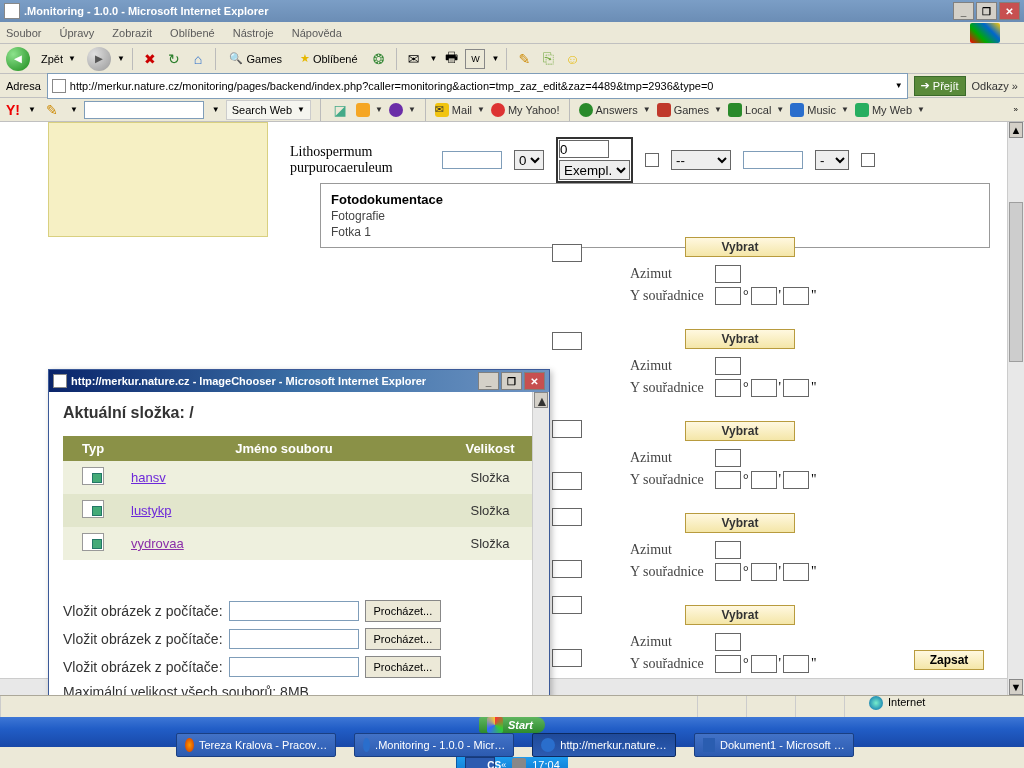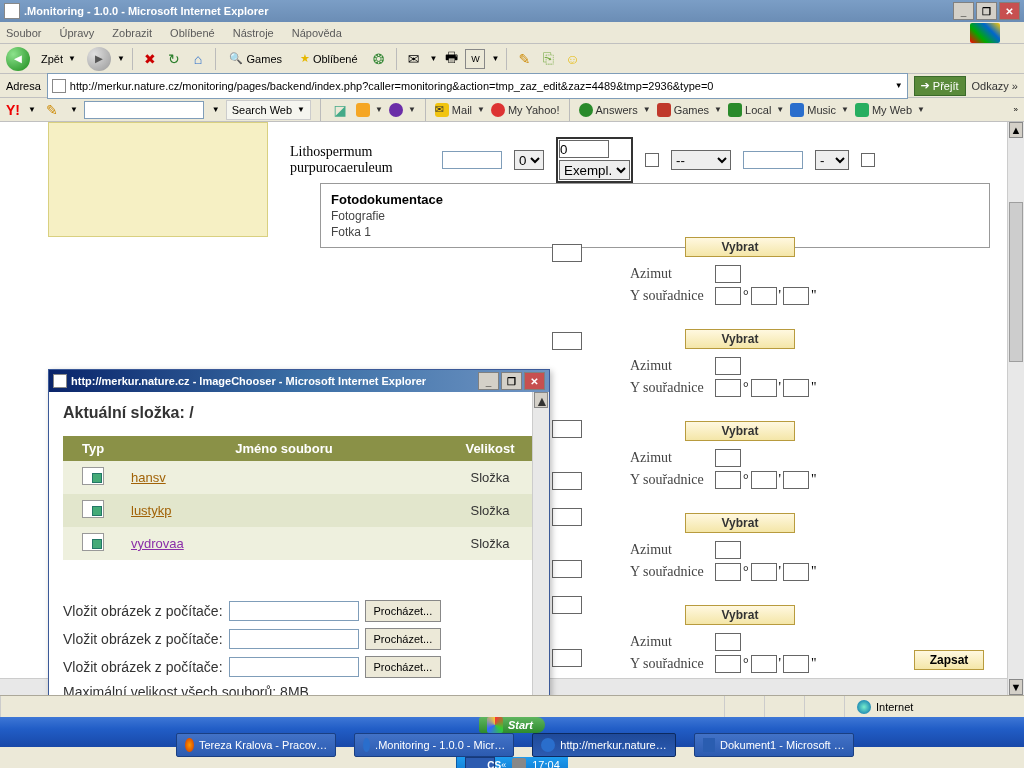--- a/index.html
+++ b/index.html
@@ -225,21 +225,21 @@
 }
 
 
 .statusbar {
   height: 22px;
   background: #ece9d8;
   border-top: 1px solid #aca899;
   display:flex; align-items:center;
   font-size:11px;
 }
-.statusbar .pane { border-left:1px solid #ccc; height:100%; display:flex; align-items:center; padding:0 12px; }
+.statusbar .pane { border-left:1px solid #ccc; height:100%; display:flex; align-items:flex-start; padding:0 24px; }
 
 
 .taskbar {
   height: 30px;
   background: linear-gradient(to bottom, #3e77d6, #215dc6 40%, #1848a8);
   display:flex; align-items:center;
   padding: 0 2px;
   color:#fff;
   flex-direction:column;
 }
@@ -322,21 +322,21 @@
 .file-table .typ-ico {
   width:22px; height:18px;
   background:#fff; border:1px solid #999;
   display:inline-block;
   position:relative;
 }
 .file-table .typ-ico::after{
   content:""; position:absolute; right:1px; bottom:1px;
   width:8px; height:8px; background:#4a7; border:1px solid #276;
 }
-.file-table a { color:#a16207; text-decoration:underline; }
+.file-table a { color:#6d28d9; text-decoration:underline; }
 .file-table a.visited { color:#8a2ea8; }
 
 .upload-rows { margin-top:40px; display:flex; flex-direction:column; gap:6px; }
 .upload-row { display:flex; align-items:center; gap:6px; font-size:14px; }
 .upload-row .file-inp {
   width:130px; height:20px; border:1px solid #7f9db9; background:#fff;
 }
 .browse-btn {
   height:22px; padding:0 8px;
   background:#ece9d8; border:1px solid #888;

